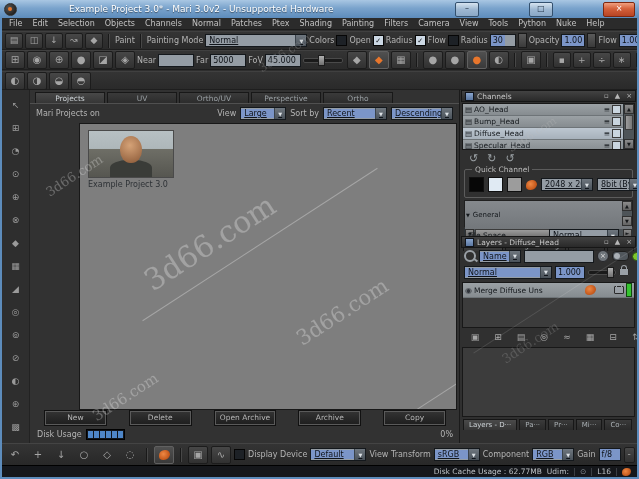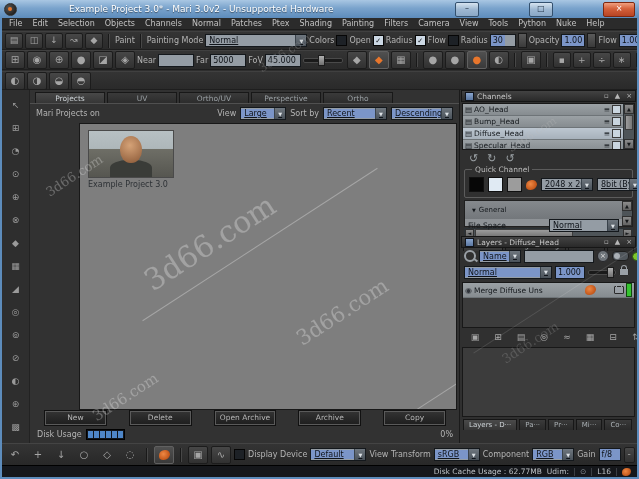--- a/index.html
+++ b/index.html
@@ -360,21 +360,21 @@
             <span class="t">2048 x 20</span>
             <span class="ar">▼</span>
           </span>
           <span class="dd" style="width:44px">
             <span class="t">8bit (By</span>
             <span class="ar">▼</span>
           </span>
         </div>
       </div>
       <div style="position:relative;margin:2px 3px 0;background:#8e9296;border:1px solid #202020;height:25px;">
-        <div style="height:18px;background:linear-gradient(#85898d,#73777b);display:flex;align-items:center;gap:3px;font-size:7px;color:#14181c;padding:0 7px;">
+        <div style="height:28px;background:linear-gradient(#85898d,#73777b);display:flex;align-items:center;gap:3px;font-size:7px;color:#14181c;padding:0 1px;">
           <span style="font-size:5px;">▼</span>
           <span>General</span>
         </div>
         <div style="height:13px;display:flex;align-items:center;font-size:7.5px;color:#14181c;padding:0 3px;gap:4px;">
           <span>File Space</span>
           <span style="flex:1"></span>
           <span class="dd" style="width:70px;margin-right:10px;">
             <span class="t">Normal</span>
             <span class="ar">▼</span>
           </span>

